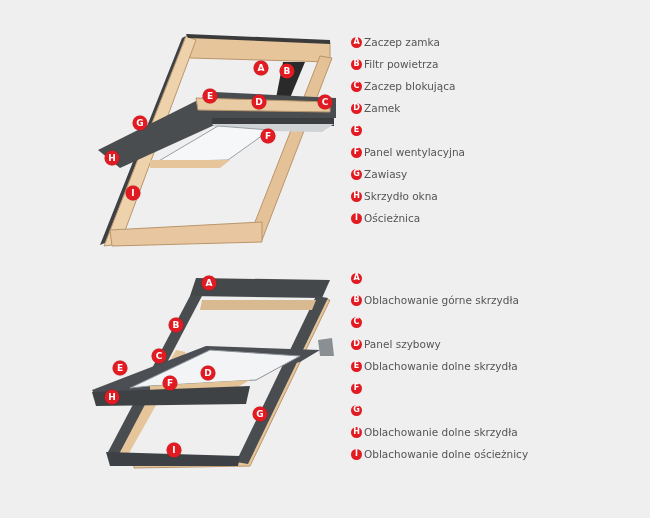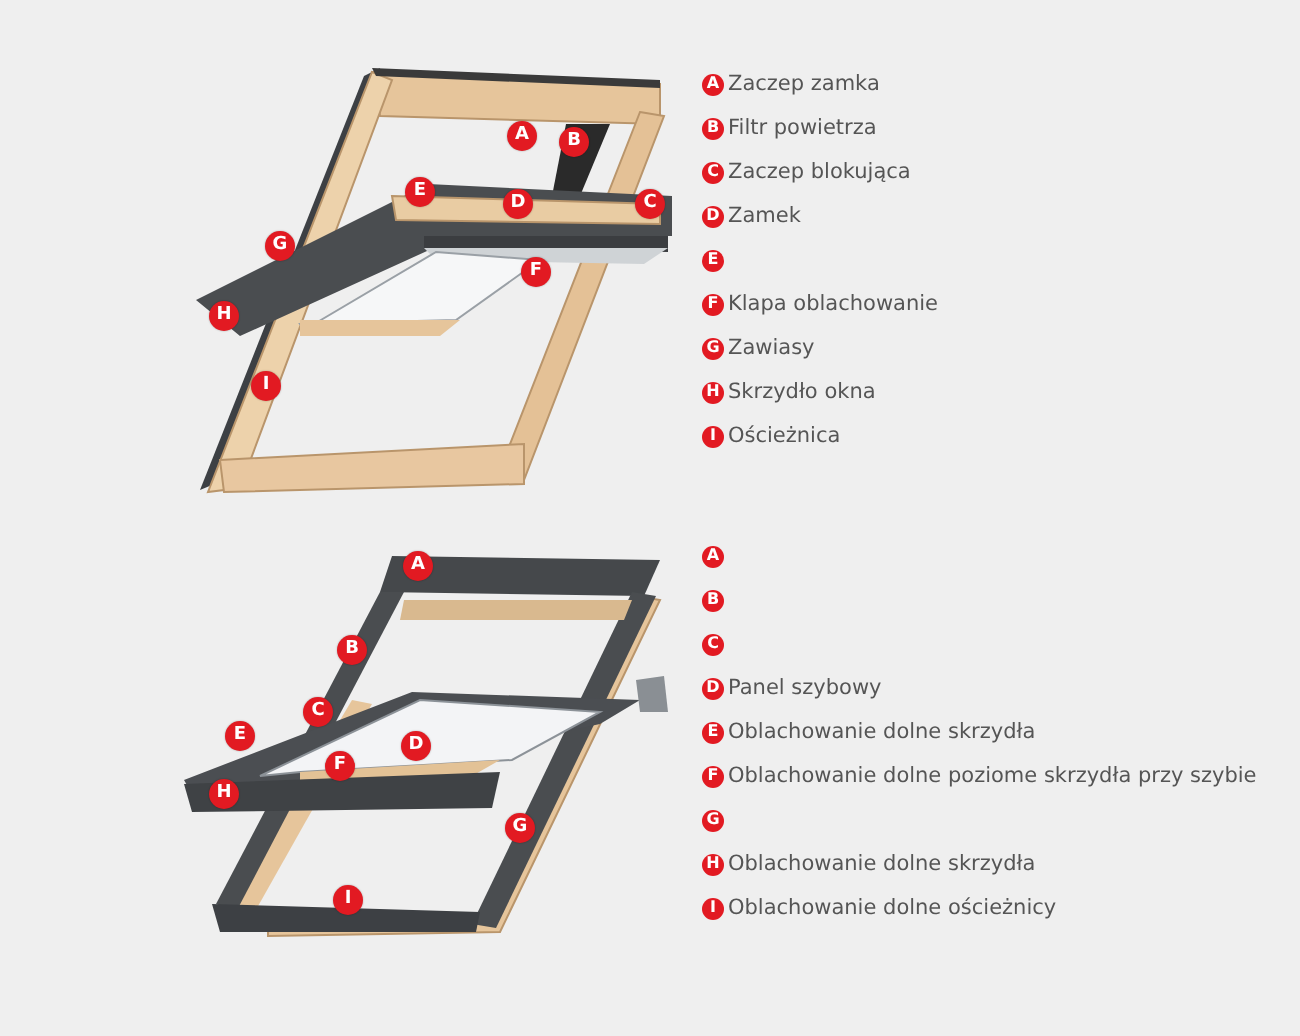--- a/index.html
+++ b/index.html
@@ -118,21 +118,21 @@
     </li>
   <li>
       <span class="badge">D</span>
       <span>Zamek</span>
     </li>
   <li>
       <span class="badge">E</span>
     </li>
   <li>
       <span class="badge">F</span>
-      <span>Klapa oblachowanie</span>
+      <span>Panel wentylacyjna</span>
     </li>
   <li>
       <span class="badge">G</span>
       <span>Zawiasy</span>
     </li>
   <li>
       <span class="badge">H</span>
       <span>Skrzydło okna</span>
     </li>
   <li>
@@ -140,35 +140,35 @@
       <span>Ościeżnica</span>
     </li>
 </ul>
 
 <ul class="legend" style="top:267px">
   <li>
       <span class="badge">A</span>
     </li>
   <li>
       <span class="badge">B</span>
+      <span>Oblachowanie górne skrzydła</span>
     </li>
   <li>
       <span class="badge">C</span>
     </li>
   <li>
       <span class="badge">D</span>
       <span>Panel szybowy</span>
     </li>
   <li>
       <span class="badge">E</span>
       <span>Oblachowanie dolne skrzydła</span>
     </li>
   <li>
       <span class="badge">F</span>
-      <span>Oblachowanie dolne poziome skrzydła przy szybie</span>
     </li>
   <li>
       <span class="badge">G</span>
     </li>
   <li>
       <span class="badge">H</span>
       <span>Oblachowanie dolne skrzydła</span>
     </li>
   <li>
       <span class="badge">I</span>

